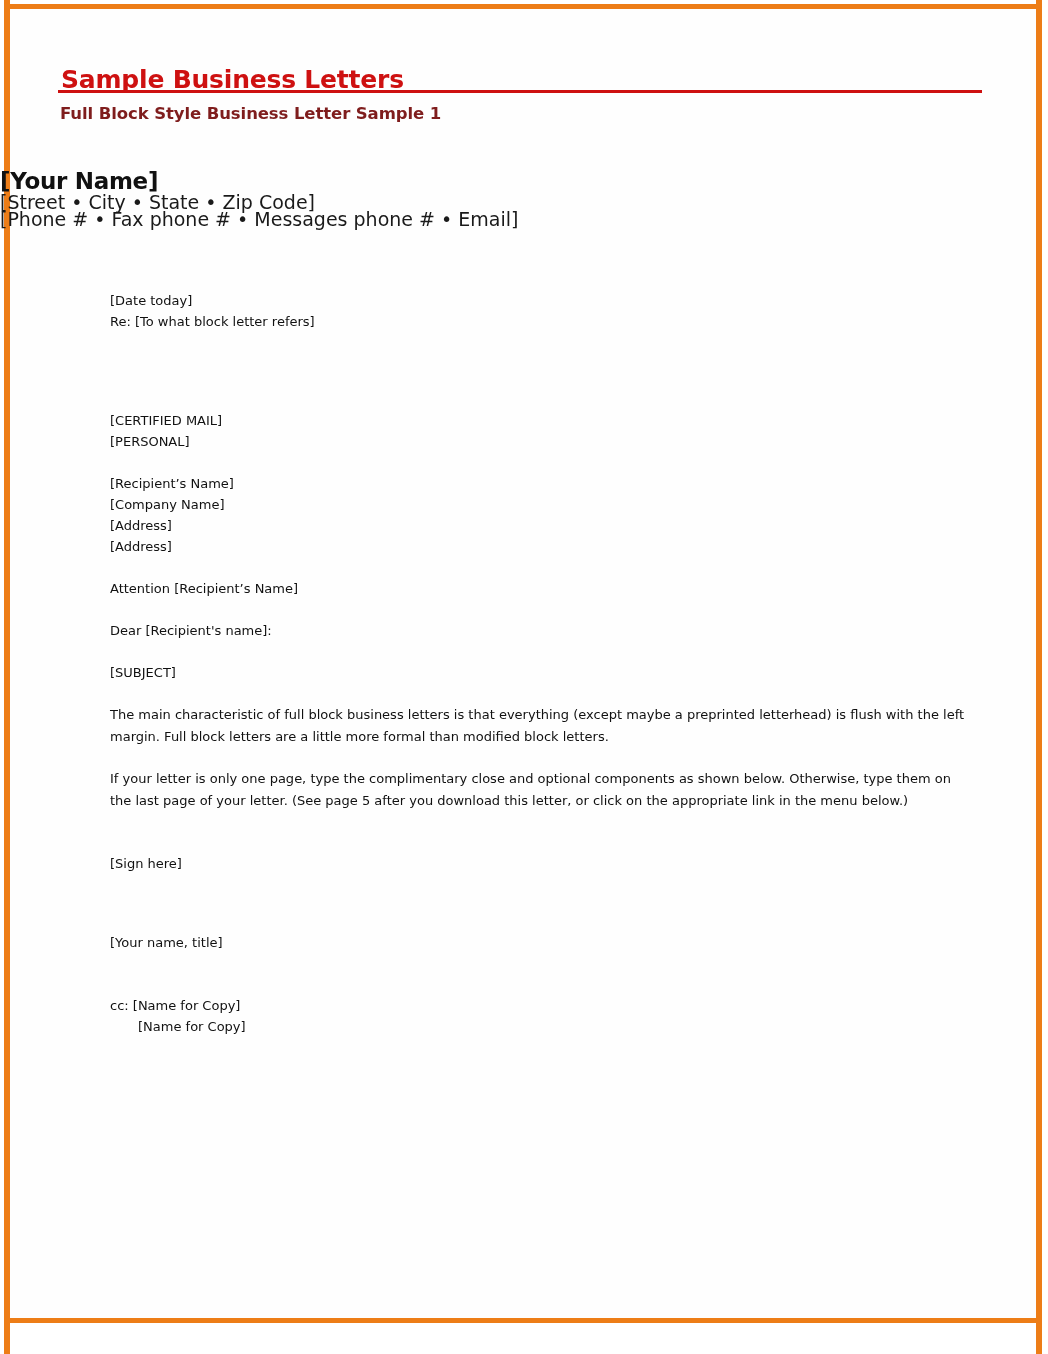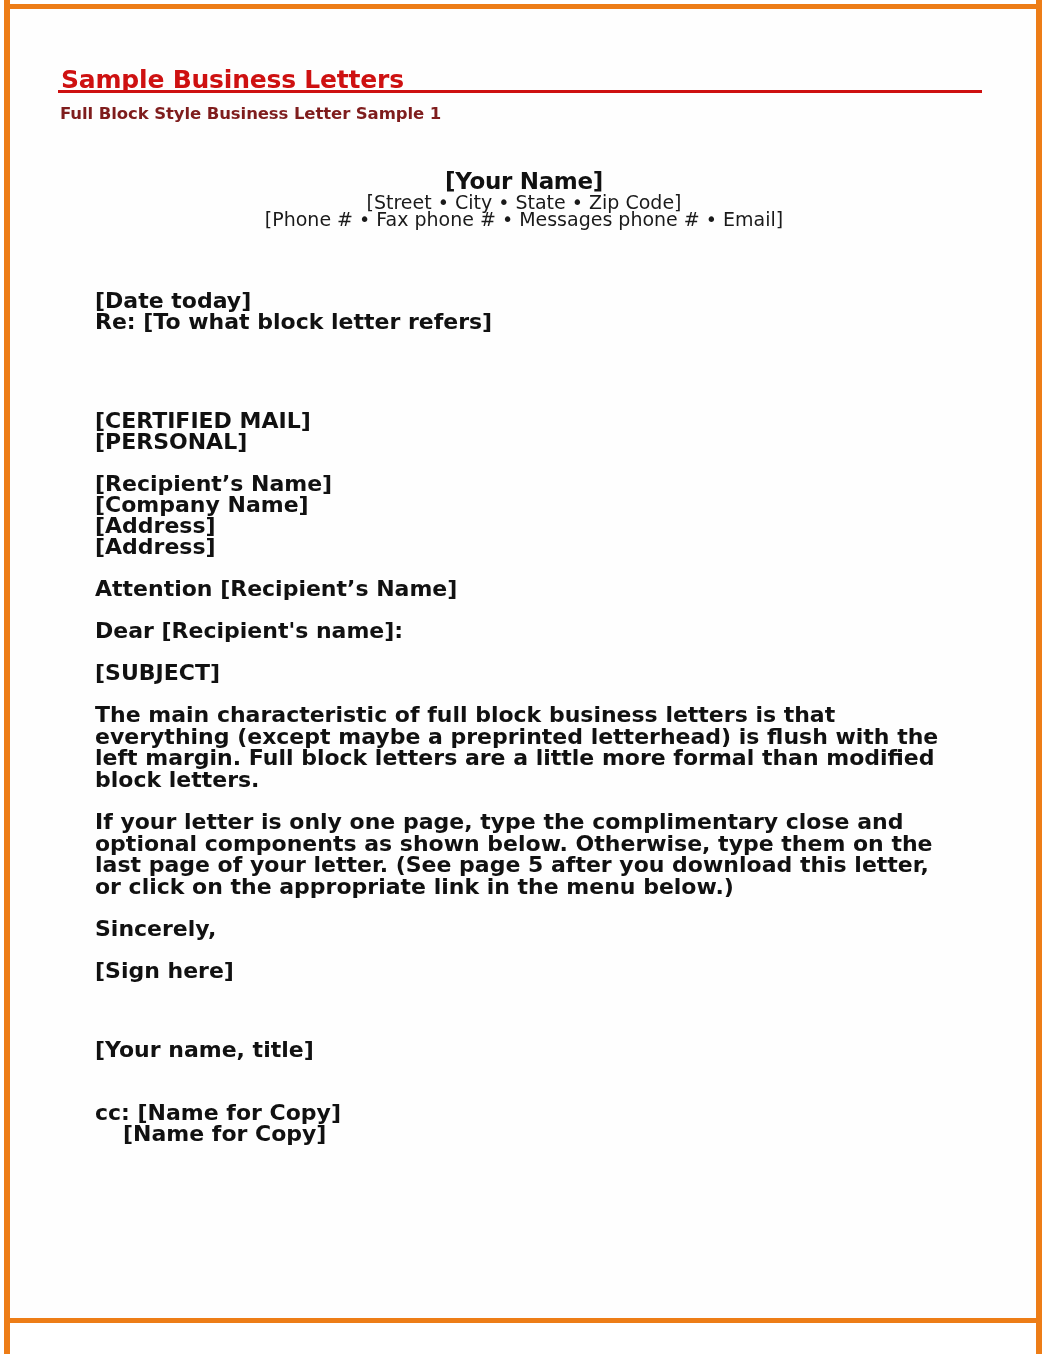--- a/index.html
+++ b/index.html
@@ -71,48 +71,46 @@
     letter-spacing: -0.1px;
     white-space: nowrap;
   }
 
   
   .letterhead {
     position: absolute;
     left: 0;
     top: 168px;
     width: 1048px;
-    text-align: center;
     color: #111111;
   }
   .letterhead-name {
     font-family: "DejaVu Sans", sans-serif;
     font-size: 23px;
     font-weight: bold;
     line-height: 26px;
     letter-spacing: -0.3px;
   }
   .letterhead-line {
     font-family: "DejaVu Sans", sans-serif;
     font-size: 19px;
     line-height: 17px;
     color: #1a1a1a;
   }
 
   
   .letter {
     position: absolute;
-    left: 95px;
+    left: 110px;
     top: 290px;
     width: 862px;
     color: #111111;
     font-family: "DejaVu Sans", sans-serif;
-    font-size: 22px;
+    font-size: 13px;
     line-height: 21px;
-    font-weight: bold;
   }
   .blk { margin: 0; }
   .blk .ln { display: block; white-space: pre-wrap; }
   .para {
     margin: 0;
     text-align: left;
     line-height: 21.5px;
   }
   .gap-sm { height: 21px; }
   .gap-lg { height: 58px; }
@@ -181,21 +179,20 @@
     <div class="gap-sm"></div>
 
     <p class="para">The main characteristic of full block business letters is that everything (except maybe a preprinted letterhead) is flush with the left margin.  Full block letters are a little more formal than modified block letters.</p>
 
     <div class="gap-sm"></div>
 
     <p class="para">If your letter is only one page, type the complimentary close and optional components as shown below.  Otherwise, type them on the last page of your letter.  (See page 5 after you download this letter, or click on the appropriate link in the menu below.)</p>
 
     <div class="gap-sm"></div>
 
-    <div class="blk">Sincerely,</div>
 
     <div class="gap-sm"></div>
 
     <div class="blk">[Sign here]</div>
 
     <div class="gap-lg"></div>
 
     <div class="blk">[Your name, title]</div>
 
     <div class="gap-sm"></div>

